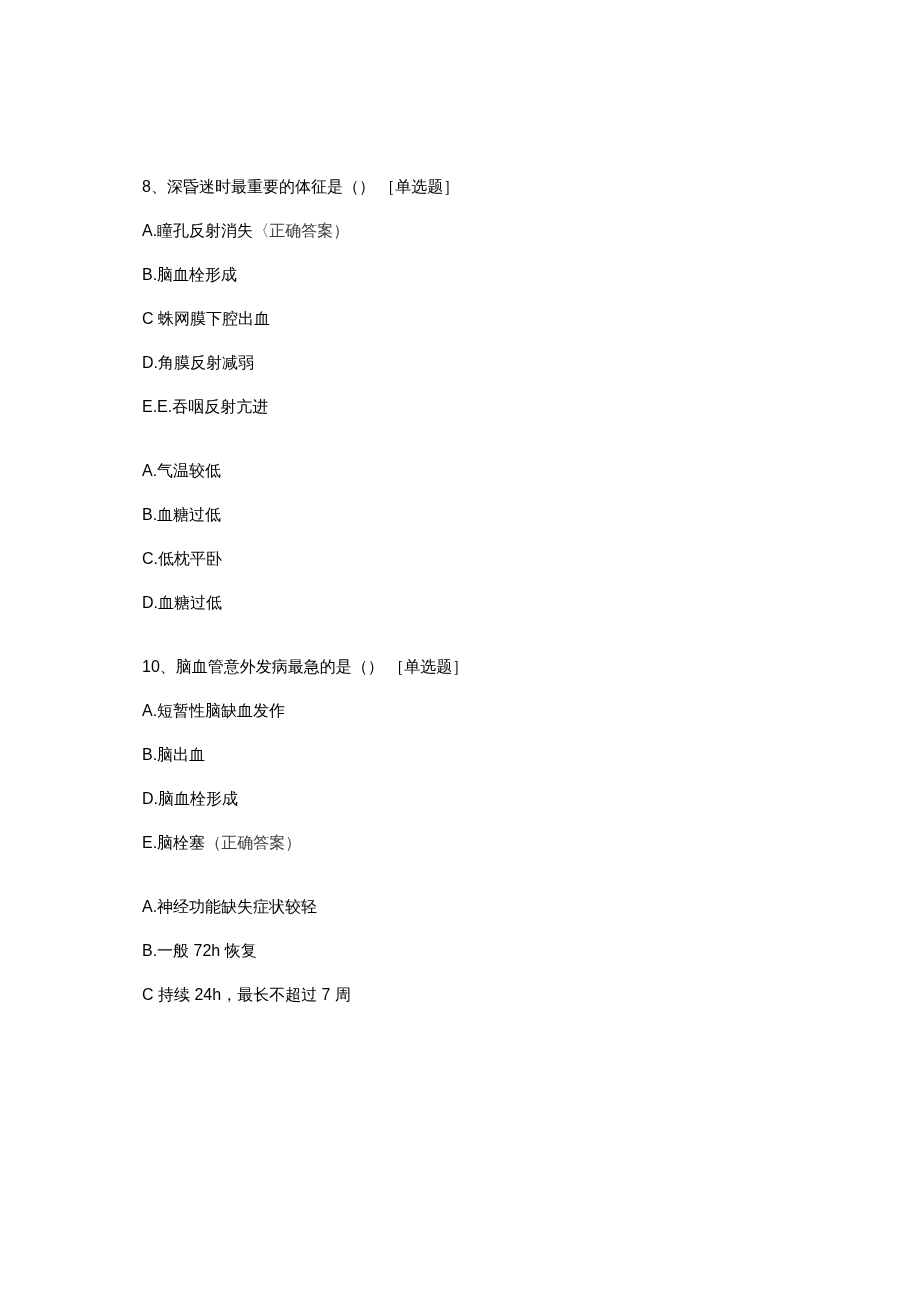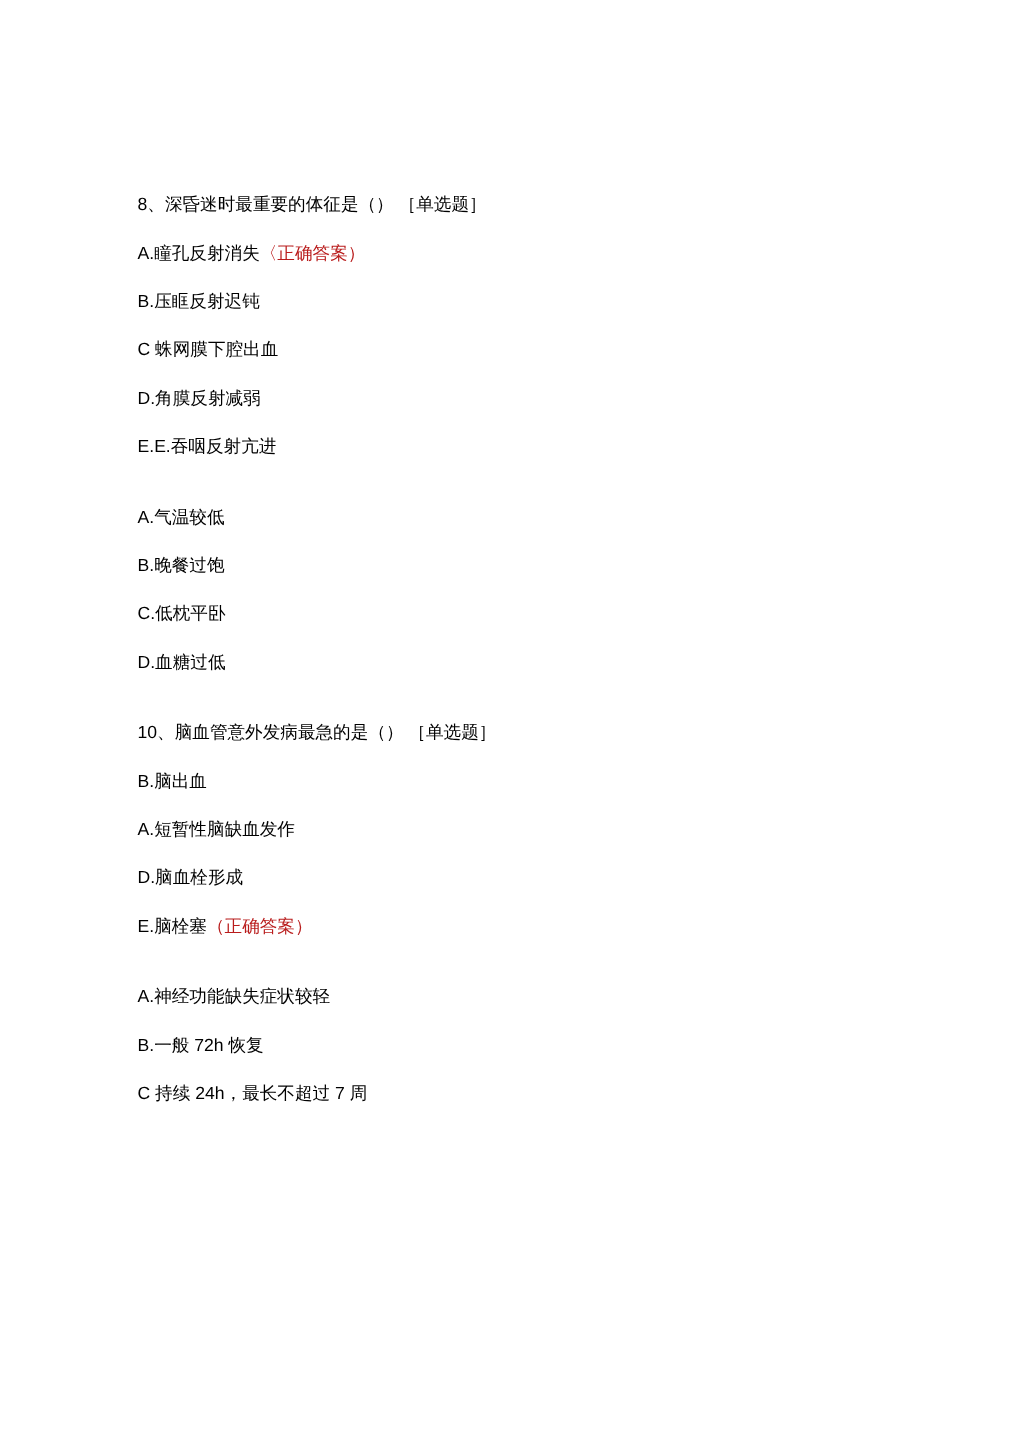--- a/index.html
+++ b/index.html
@@ -8,75 +8,76 @@
       min-height: 1302px;
       background: #ffffff;
       font-family: "Microsoft YaHei", "SimSun", Arial, sans-serif;
       padding: 175px 125px 100px 125px;
       font-size: 16px;
       line-height: 1.5;
       color: #000000;
     }
     .question-block {
       margin-bottom: 40px;
+      margin-left: 17px;
     }
     .question-title {
       margin-bottom: 20px;
     }
     .option {
       margin-bottom: 20px;
     }
     .correct-marker {
-      color: #b91c1c;
+      color: #404040;
     }
   </style>
 </head>
 <body>
 
 <div class="question-block">
   <div class="question-title">8、深昏迷时最重要的体征是（） ［单选题］</div>
   <div class="option">
     <span>A.瞳孔反射消失</span><span class="correct-marker">〈正确答案）</span>
   </div>
   <div class="option">
-    <span>B.压眶反射迟钝</span><span class="correct-marker"></span>
+    <span>B.脑血栓形成</span><span class="correct-marker"></span>
   </div>
   <div class="option">
     <span>C 蛛网膜下腔出血</span><span class="correct-marker"></span>
   </div>
   <div class="option">
     <span>D.角膜反射减弱</span><span class="correct-marker"></span>
   </div>
   <div class="option">
     <span>E.E.吞咽反射亢进</span><span class="correct-marker"></span>
   </div>
 </div>
 
 <div class="question-block">
   <div class="option">
     <span>A.气温较低</span><span class="correct-marker"></span>
   </div>
   <div class="option">
-    <span>B.晚餐过饱</span><span class="correct-marker"></span>
+    <span>B.血糖过低</span><span class="correct-marker"></span>
   </div>
   <div class="option">
     <span>C.低枕平卧</span><span class="correct-marker"></span>
   </div>
   <div class="option">
     <span>D.血糖过低</span><span class="correct-marker"></span>
   </div>
 </div>
 
 <div class="question-block">
   <div class="question-title">10、脑血管意外发病最急的是（） ［单选题］</div>
   <div class="option">
-    <span>B.脑出血</span><span class="correct-marker"></span>
+    <span>A.短暂性脑缺血发作</span><span class="correct-marker"></span>
   </div>
   <div class="option">
-    <span>A.短暂性脑缺血发作</span><span class="correct-marker"></span>
+    <span>B.脑出血</span><span class="correct-marker"></span>
   </div>
   <div class="option">
     <span>D.脑血栓形成</span><span class="correct-marker"></span>
   </div>
   <div class="option">
     <span>E.脑栓塞</span><span class="correct-marker">（正确答案）</span>
   </div>
 </div>
 
 <div class="question-block">

